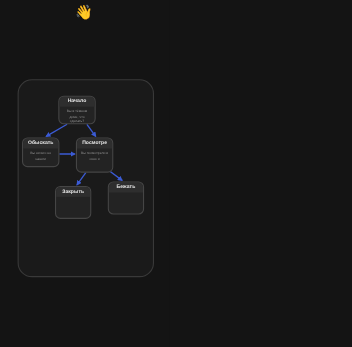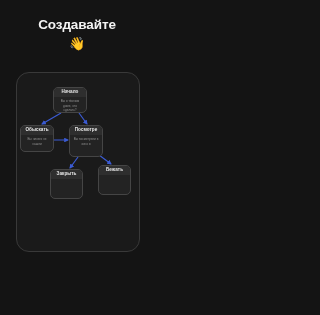--- a/index.html
+++ b/index.html
@@ -110,21 +110,20 @@
   #node-look     { left: 52px; top: 52px;  width: 34px; height: 32px; }
   #node-close    { left: 33px; top: 96px;  width: 33px; height: 30px; }
   #node-run      { left: 81px; top: 92px;  width: 33px; height: 30px; }
 </style>
 </head>
 <body>
 
 <div class="screen">
 
   <div class="header">
-    <h1 class="page-title">Создавайте</h1>
     <span class="hand-emoji">👋</span>
   </div>
 
   <div class="canvas-card">
     <div class="graph">
 
       <svg class="edge-layer" viewBox="0 0 122 178">
         <defs>
           <marker id="arrowhead" markerWidth="4" markerHeight="4" refX="3.2" refY="2" orient="auto">
             <path d="M0,0 L4,2 L0,4 z" fill="#3b5bd4"></path>

